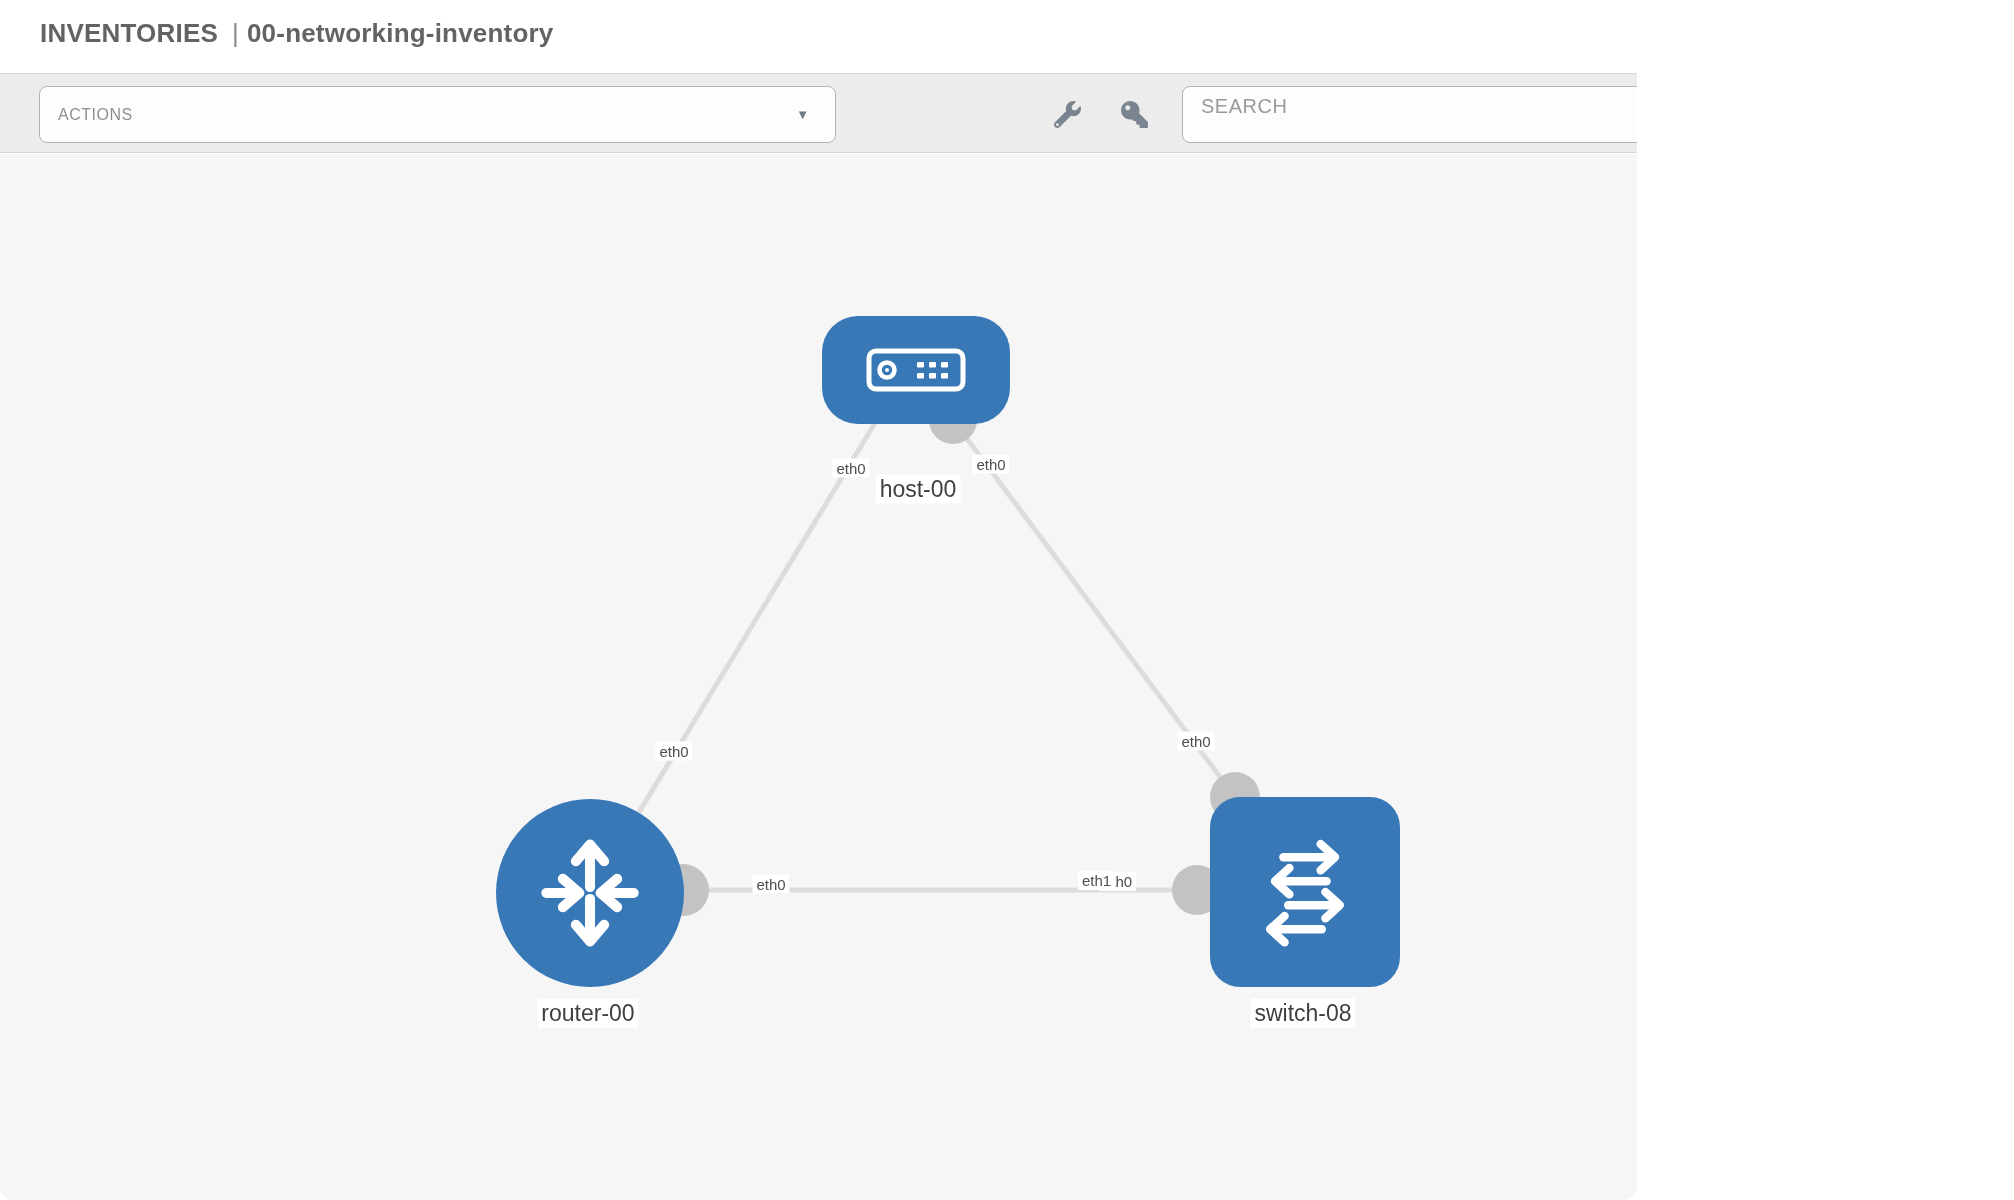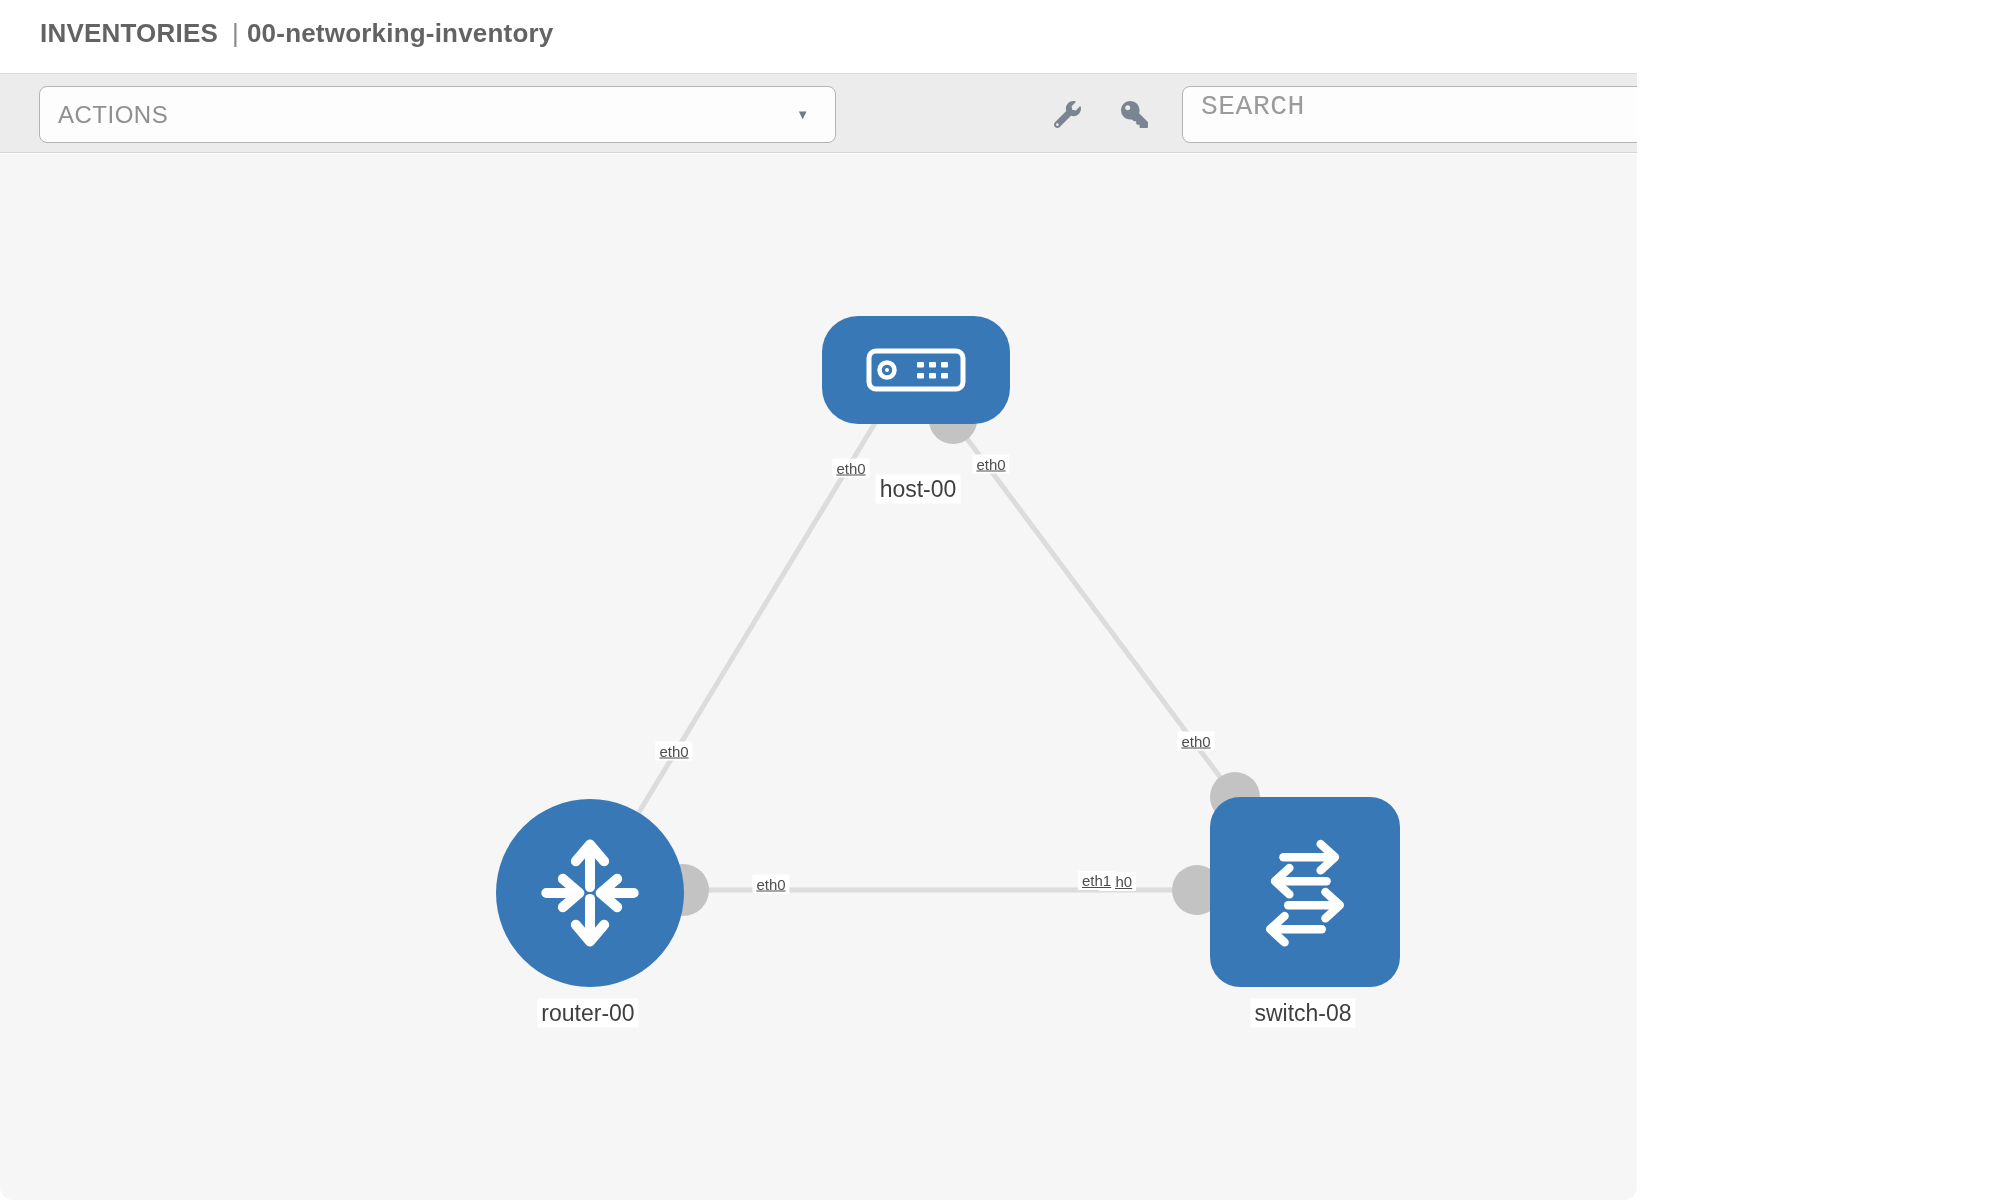--- a/index.html
+++ b/index.html
@@ -16,25 +16,25 @@
                background:#c9c9c9; color:#fff; font-size:15px; font-weight:700; text-align:center;
                line-height:28px; cursor:pointer; }
 
   
   .tbar { position:absolute; left:0; top:73px; width:100%; height:80px; background:#ececec;
           border-top:1px solid #d9d9d9; border-bottom:1px solid #d5d5d5; }
   .combo { position:absolute; top:12px; height:57px; background:#fdfdfd; border:1px solid #b3b3b3;
            border-radius:8px; }
   .combo-actions { left:39px; width:797px; }
   .combo-search  { left:1182px; width:792px; }
-  .combo-label { position:absolute; left:18px; top:0; line-height:55px; font-size:24px; color:#8f8f8f; letter-spacing:.5px; }
+  .combo-label { position:absolute; left:18px; top:0; line-height:55px; font-size:16px; color:#8f8f8f; letter-spacing:.5px; }
   .combo-caret { position:absolute; right:26px; top:0; line-height:55px; font-size:13px; color:#6f7a87; }
   .combo input { position:absolute; left:0; top:0; width:100%; height:100%; border:none; outline:none;
-                 background:transparent; padding:0 50px 16px 18px; font-size:28px; color:#555;
-                 font-family:Liberation Mono, monospace; letter-spacing:.5px; }
+                 background:transparent; padding:0 50px 16px 18px; font-size:20px; color:#555;
+                 font-family:Liberation Sans, sans-serif; letter-spacing:.5px; }
   .combo input::placeholder { color:#9b9b9b; opacity:1; }
   .tool-ico { position:absolute; top:20px; width:40px; height:40px; border:none; background:transparent;
               cursor:pointer; display:flex; align-items:center; justify-content:center; }
   .tool-ico svg { width:27px; height:27px; fill:#7b8591; }
   .ico-wrench { left:1047px; }
   .ico-key { left:1114px; }
 
   
   .canvas { position:absolute; left:0; top:154px; width:100%; height:1046px; background:#f6f6f6; }
   .graph-svg { position:absolute; left:0; top:0; width:2014px; height:1200px; pointer-events:none; }
@@ -45,21 +45,21 @@
   .node { position:absolute; background:#3878b7; display:flex; align-items:center; justify-content:center; cursor:pointer; }
   .node svg { stroke:#fff; fill:none; stroke-linecap:round; stroke-linejoin:round; }
   .node-host   { left:822px; top:316px; width:188px; height:108px; border-radius:36px; }
   .node-router { left:496px; top:799px; width:188px; height:188px; border-radius:50%; }
   .node-switch { left:1210px; top:797px; width:190px; height:190px; border-radius:30px; }
 
   
   .lbl { position:absolute; background:#fff; color:#4d4d4d; padding:1px 4px; white-space:nowrap;
          transform:translate(-50%,-50%); }
   .lbl-name { font-size:23px; color:#3f3f3f; }
-  .lbl-if { font-size:15px;text-decoration:underline; }
+  .lbl-if { font-size:15px; }
   .lbl-abs { transform:none; }
 
   
   .zoom-panel { position:absolute; left:1621px; top:1083px; width:393px; height:117px;
                 background:#fff; border:1px solid #b9b9b9; }
   .zoom-pct { position:absolute; left:0; top:8px; width:100%; text-align:center; font-size:19px; color:#2b2b2b; }
   .zoom-minus, .zoom-plus { position:absolute; background:none; border:none; color:#8a939e; font-weight:700; cursor:pointer;
                             font-family:"Liberation Sans",sans-serif; }
   .zoom-minus { left:22px; top:28px; font-size:34px; }
   .zoom-plus  { left:340px; top:25px; font-size:36px; }

